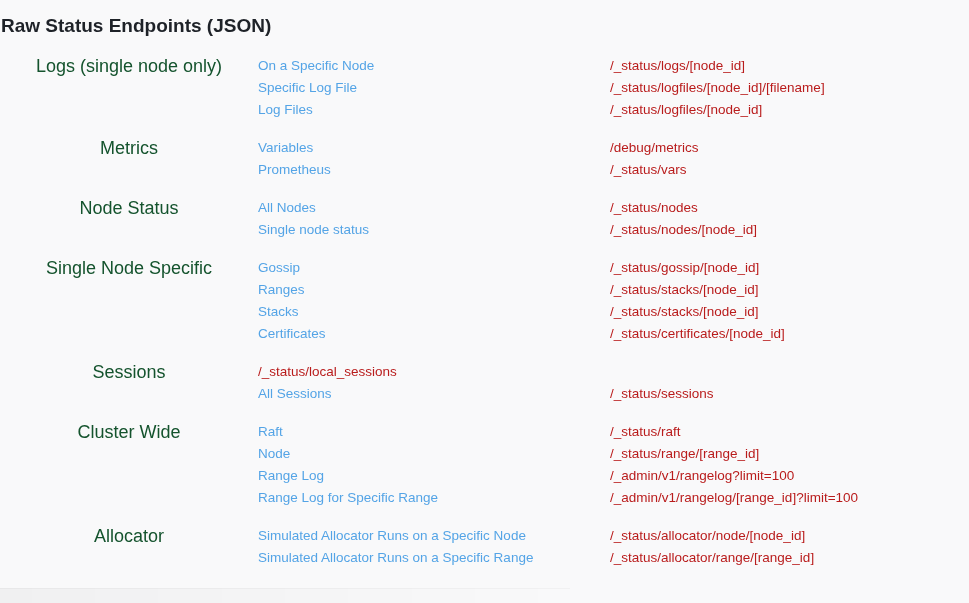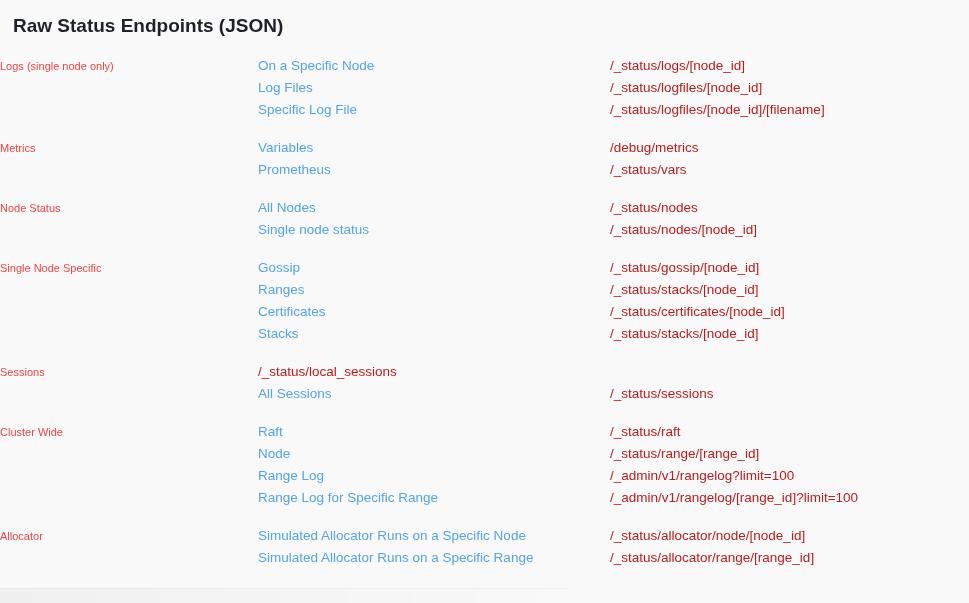--- a/index.html
+++ b/index.html
@@ -10,40 +10,40 @@
   }
   .page {
     position: relative;
     width: 969px;
     height: 603px;
     overflow: hidden;
     background: #f9f9fa;
   }
   .title {
     margin: 0;
-    padding: 14px 0 0 13px;
+    padding: 14px 0 0 1px;
     font-size: 19px;
     line-height: 24px;
     font-weight: 700;
     color: #1e2228;
   }
   .sections {
     margin-top: 17px;
   }
   .section {
     display: flex;
     margin-bottom: 16px;
   }
   .category {
     width: 258px;
     flex-shrink: 0;
-    text-align: left;
-    font-size: 11px;
+    text-align: center;
+    font-size: 18px;
     line-height: 22px;
-    color: #ef4444;
+    color: #14532d;
   }
   .rows {
     display: flex;
     flex-direction: column;
   }
   .row {
     display: grid;
     grid-template-columns: 352px auto;
     line-height: 22px;
   }
@@ -77,28 +77,28 @@
   <div class="sections" id="sections">
   <div class="section">
     <div class="category">Logs (single node only)</div>
     <div class="rows">
   <div class="row">
     <a class="link" href="#">On a Specific Node</a>
     <span class="path">/_status/logs/[node_id]</span>
   </div>
 
   <div class="row">
+    <a class="link" href="#">Specific Log File</a>
+    <span class="path">/_status/logfiles/[node_id]/[filename]</span>
+  </div>
+
+  <div class="row">
     <a class="link" href="#">Log Files</a>
     <span class="path">/_status/logfiles/[node_id]</span>
   </div>
-
-  <div class="row">
-    <a class="link" href="#">Specific Log File</a>
-    <span class="path">/_status/logfiles/[node_id]/[filename]</span>
-  </div>
 </div>
   </div>
 
   <div class="section">
     <div class="category">Metrics</div>
     <div class="rows">
   <div class="row">
     <a class="link" href="#">Variables</a>
     <span class="path">/debug/metrics</span>
   </div>
@@ -132,28 +132,28 @@
     <a class="link" href="#">Gossip</a>
     <span class="path">/_status/gossip/[node_id]</span>
   </div>
 
   <div class="row">
     <a class="link" href="#">Ranges</a>
     <span class="path">/_status/stacks/[node_id]</span>
   </div>
 
   <div class="row">
+    <a class="link" href="#">Stacks</a>
+    <span class="path">/_status/stacks/[node_id]</span>
+  </div>
+
+  <div class="row">
     <a class="link" href="#">Certificates</a>
     <span class="path">/_status/certificates/[node_id]</span>
   </div>
-
-  <div class="row">
-    <a class="link" href="#">Stacks</a>
-    <span class="path">/_status/stacks/[node_id]</span>
-  </div>
 </div>
   </div>
 
   <div class="section">
     <div class="category">Sessions</div>
     <div class="rows">
   <div class="row">
     <span class="path">/_status/local_sessions</span>
   </div>
 

